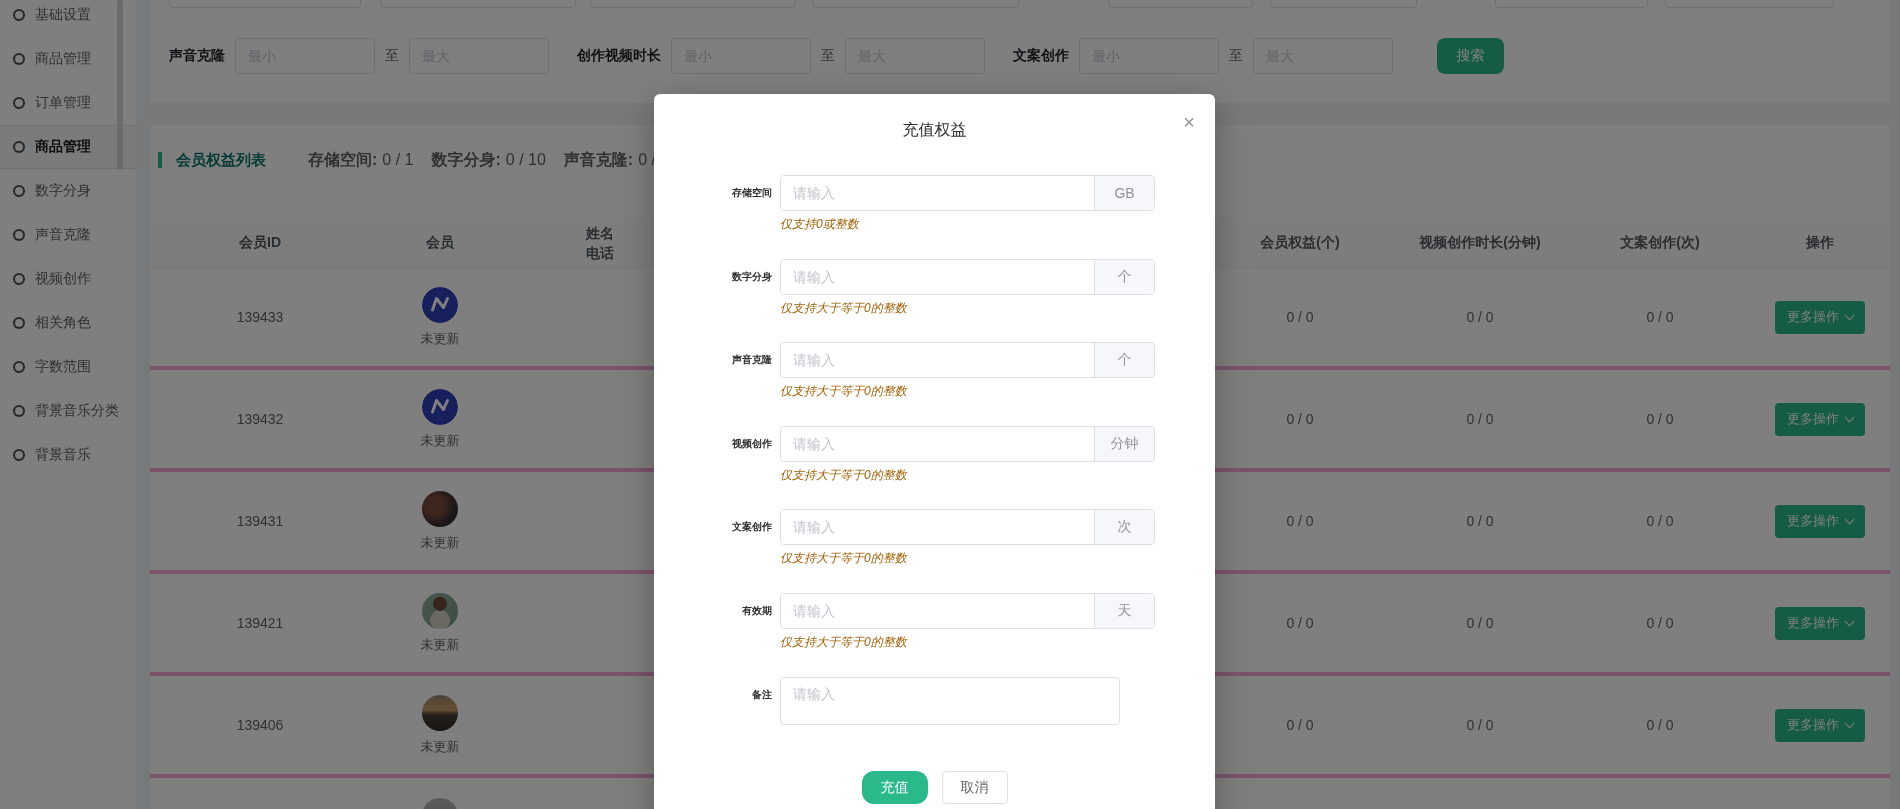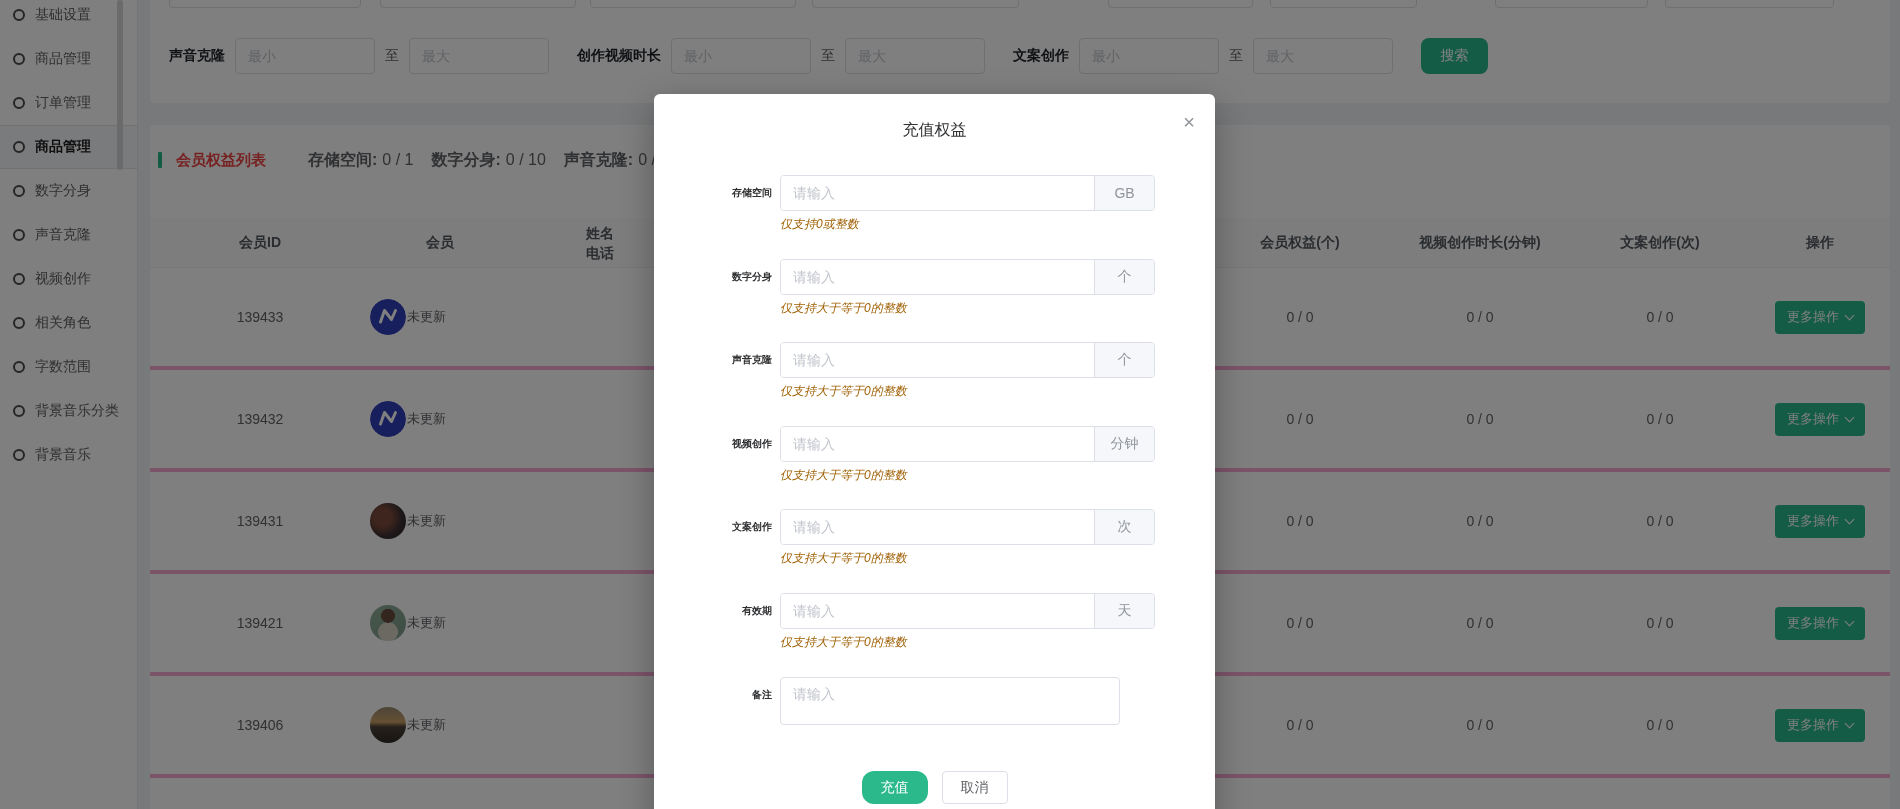--- a/index.html
+++ b/index.html
@@ -22,38 +22,38 @@
   .scroll-thumb { position:absolute; left:0; top:0; width:6px; height:170px; background:#d6d6d6; border-radius:3px; }
 
   
   .filter-card { position:absolute; left:150px; right:10px; top:-40px; height:143px; background:#fff; border-radius:4px; z-index:1; }
   .partial-input { position:absolute; top:12px; height:36px; background:#fff; border:1px solid #dcdfe6; border-radius:4px; }
   .filter-row { position:absolute; left:19px; top:78px; right:16px; display:flex; align-items:center; }
   .f-label { font-size:14px; font-weight:bold; color:#1f2329; margin-right:10px; white-space:nowrap; }
   .f-label.gap { margin-left:28px; }
   .f-input { width:140px; height:36px; border:1px solid #dcdfe6; border-radius:4px; padding:0 12px; font-size:14px; color:#303133; outline:none; background:#fff; font-family:inherit; }
   .f-sep { color:#606266; font-size:14px; margin:0 10px; }
-  .search-btn { margin-left:28px; width:67px; height:36px; background:var(--green); color:#fff; border:none; border-radius:8px; font-size:14px; cursor:pointer; font-family:inherit; }
+  .search-btn { margin-left:44px; width:67px; height:36px; background:var(--green); color:#fff; border:none; border-radius:8px; font-size:14px; cursor:pointer; font-family:inherit; }
 
   
   .table-card { position:absolute; left:150px; right:10px; top:125px; height:760px; background:#fff; border-radius:4px; padding-top:20px; z-index:1; }
   .panel-header { display:flex; align-items:center; height:30px; padding-left:8px; }
   .accent-bar { width:4px; height:16px; background:var(--green); border-radius:1px; margin-right:14px; }
-  .panel-title { font-size:15px; font-weight:bold; color:#ef4444; }
+  .panel-title { font-size:15px; font-weight:bold; color:#0f766e; }
   .stats { display:flex; gap:18px; margin-left:42px; font-size:16px; color:#606266; white-space:nowrap; }
   .stat-label { font-weight:bold; }
   .stat-value { margin-left:5px; }
 
   .thead, .trow { display:flex; align-items:center; }
   .thead { margin-top:43px; height:50px; background:#fafafa; border-bottom:1px solid #ebeef5; font-size:14px; font-weight:bold; color:#555a61; }
   .trow { height:102px; border-bottom:4px solid #f9a8d4; font-size:14px; color:#606266; }
   .c-id{width:220px;text-align:center;} .c-member{width:140px;text-align:center;}
   .c-name{width:180px;text-align:center;line-height:20px;} .c-gap{flex:1;}
   .c-voice,.c-video,.c-copy{width:180px;text-align:center;} .c-action{width:140px;text-align:center;}
-  .avatar-wrap { display:flex; flex-direction:row; align-items:center; gap:1px; }
+  .avatar-wrap { display:flex; flex-direction:column; align-items:center; gap:7px; }
   .avatar { width:36px; height:36px; border-radius:50%; overflow:hidden; flex:none; }
   .avatar svg { display:block; }
   .avatar.p-dark { background:radial-gradient(circle at 35% 40%, #7c4a3a 0 28%, #3c2f33 60%, #26211f 100%), #32291f; background-blend-mode:normal; }
   .avatar.p-cartoon { background:radial-gradient(circle at 50% 30%, #6b4a3f 0 22%, transparent 23%), radial-gradient(circle at 50% 75%, #d8d2c6 0 30%, transparent 31%), linear-gradient(135deg,#8fae97,#7e9c8a); }
   .avatar.p-mountain { background:linear-gradient(to bottom, #9a8a72 0%, #caa064 42%, #4a4036 55%, #2e2a24 100%); }
   .avatar.p-gray { background:linear-gradient(to bottom,#b9b9b5,#8f8f8b); }
   .status { font-size:13px; color:#606266; min-height:15px; }
   .action-btn { display:inline-flex; align-items:center; gap:7px; height:33px; padding:0 12px; background:var(--green); color:#fff; border:none; border-radius:4px; font-size:13px; cursor:pointer; font-family:inherit; }
   .chev { width:7px; height:7px; border-right:1.5px solid #fff; border-bottom:1.5px solid #fff; transform:rotate(45deg); margin-top:-4px; }
 

